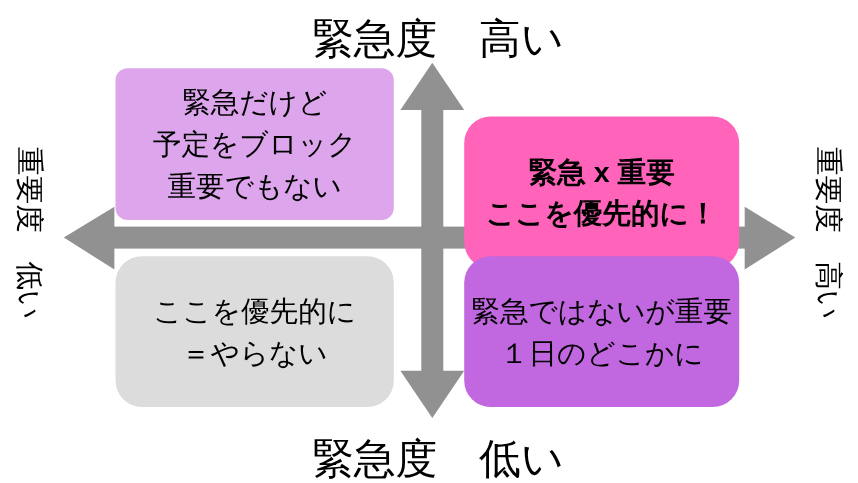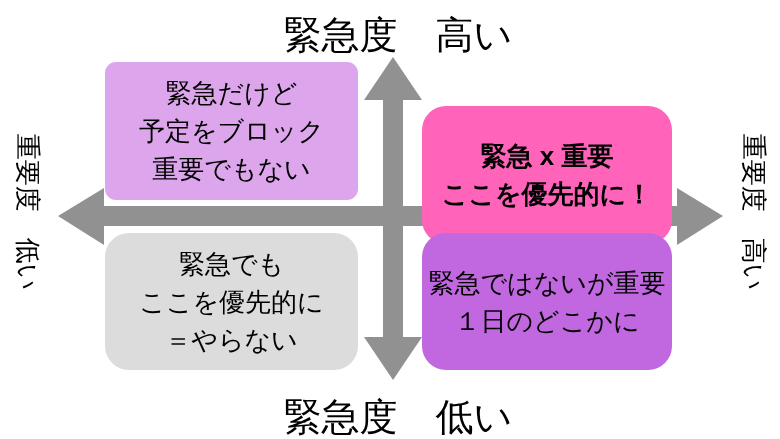--- a/index.html
+++ b/index.html
@@ -96,21 +96,20 @@
     <div class="line">予定をブロック</div>
     <div class="line">重要でもない</div>
   </div>
 
   <div class="box tr">
     <div class="line">緊急 x 重要</div>
     <div class="line">ここを優先的に！</div>
   </div>
 
   <div class="box bl">
-    <div class="line">緊急でも</div>
     <div class="line">ここを優先的に</div>
     <div class="line">＝やらない</div>
   </div>
 
   <div class="box br">
     <div class="line">緊急ではないが重要</div>
     <div class="line">１日のどこかに</div>
   </div>
 
 </div>

